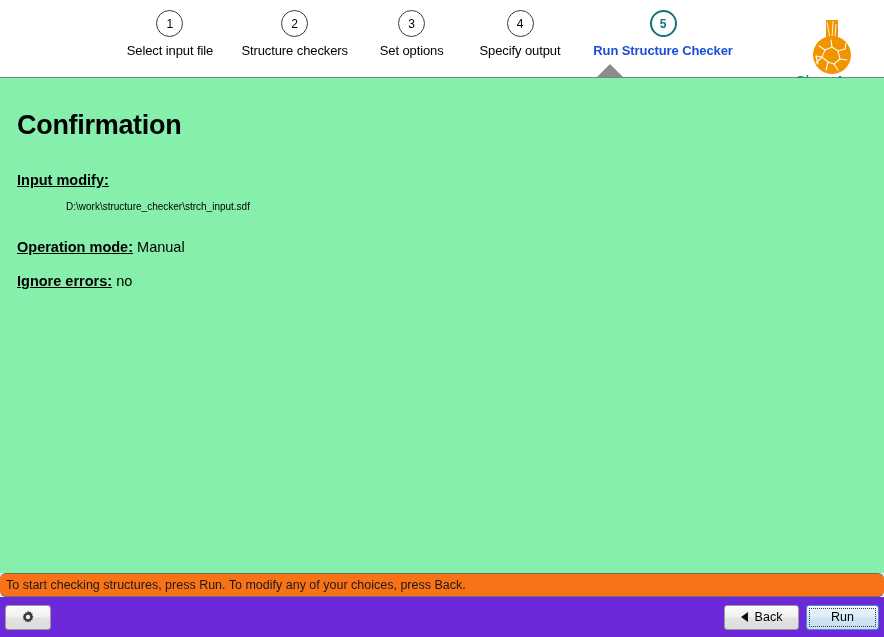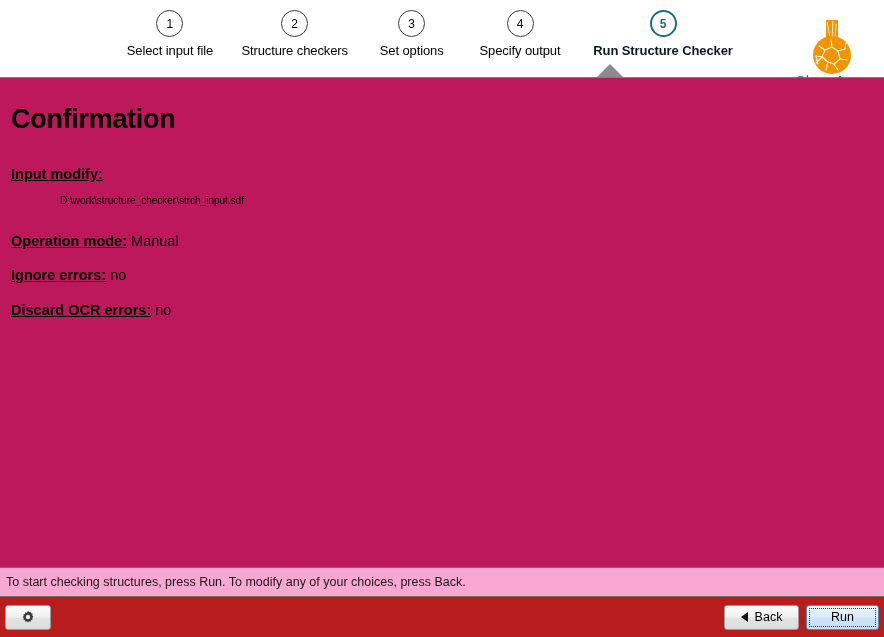--- a/index.html
+++ b/index.html
@@ -75,21 +75,21 @@
     color: #18707f;
     font-weight: bold;
   }
   .step-label {
     font-size: 13px;
     color: #000;
     white-space: nowrap;
     letter-spacing: -0.1px;
   }
   .step.active .step-label {
-    color: #0f172a;
+    color: #1d4ed8;
     font-weight: bold;
   }
   .step-pointer {
     position: absolute;
     left: 597px;
     bottom: 0px;
     width: 0;
     height: 0;
     border-left: 13px solid transparent;
     border-right: 13px solid transparent;
@@ -103,22 +103,22 @@
     top: 16px;
     width: 92px;
     height: 74px;
   }
   .logo svg { display: block; }
 
   
   .content {
     flex: 1 1 auto;
     position: relative;
-    background: #be185d;
-    padding: 0;
+    background: #86efac;
+    padding: 6px;
     overflow: hidden;
   }
   .page-title {
     font-size: 27px;
     font-weight: bold;
     margin: 0;
     padding: 27px 0 0 11px;
     letter-spacing: -0.3px;
     line-height: 1.1;
   }
@@ -144,37 +144,38 @@
     padding-left: 49px;
     margin-top: 12px;
     margin-bottom: 0;
     color: #000;
   }
   .gap-after-files { margin-bottom: 26px; }
 
   
   .status-bar {
     flex: 0 0 auto;
-    height: 30px;
-    background: #f9a8d4;
+    height: 24px;
+    background: #f97316;
     border-top: 1px solid #6e6e5c;
     border-bottom: 1px solid #6e6e5c;
     display: flex;
     align-items: center;
     padding: 0 6px;
     box-sizing: border-box;
     font-size: 12.5px;
     color: #1a1a1a;
+    border-radius: 6px;
   }
 
   
   .footer {
     flex: 0 0 auto;
     height: 40px;
-    background: #b91c1c;
+    background: #6d28d9;
     display: flex;
     align-items: center;
     justify-content: space-between;
     padding: 0 5px;
     box-sizing: border-box;
   }
   .footer-right {
     display: flex;
     align-items: center;
     gap: 7px;
@@ -317,24 +318,20 @@
         <span class="field-value">Manual</span>
       </div>
 
 
 
       <div class="field-row">
         <span class="field-label">Ignore errors:</span>
         <span class="field-value">no</span>
       </div>
 
-      <div class="field-row">
-        <span class="field-label">Discard OCR errors:</span>
-        <span class="field-value">no</span>
-      </div>
 
     </div>
   </div>
 
   <div class="status-bar">
     <span>To start checking structures, press Run. To modify any of your choices, press Back.</span>
   </div>
 
   <div class="footer">
 

